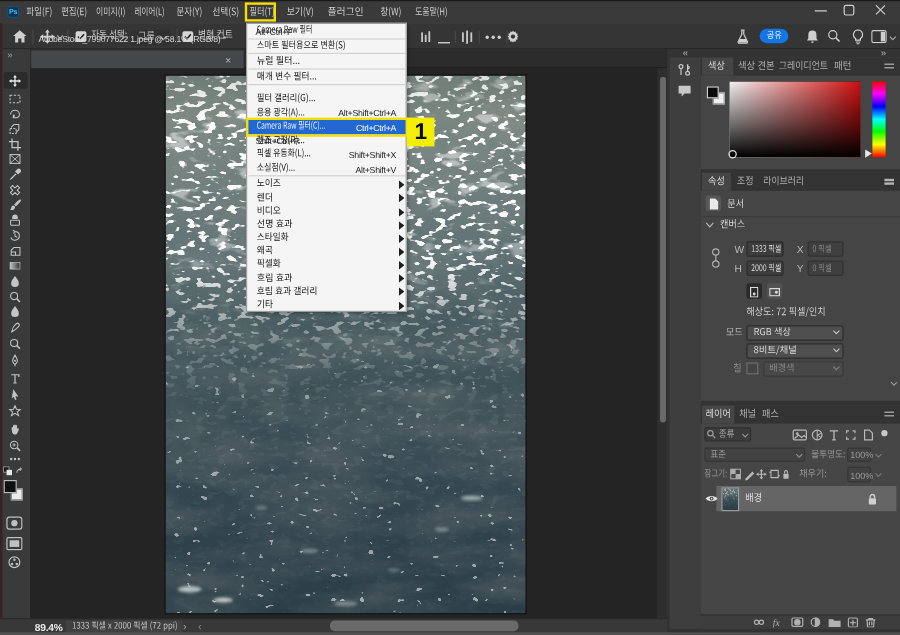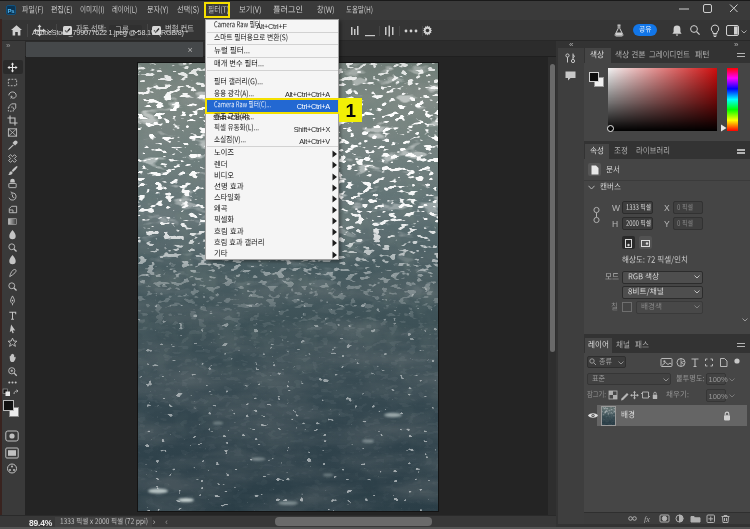--- a/index.html
+++ b/index.html
@@ -965,21 +965,21 @@
       <use href="#g101" x="1201"></use>
       <use href="#g102" x="2127"></use>
       <use href="#g103" x="2681"></use>
       <use href="#g100" x="3069"></use>
       <use href="#g80" x="3892"></use>
       <use href="#g100" x="4527"></use>
       <use href="#g104" x="5090"></use>
       <use href="#g21" x="6152"></use>
       <use href="#g22" x="7072"></use>
     </svg>
-    <div style="position:absolute;left:213px;top:21.875000000000004px;width:117px;text-align:center;font-size:7.3px;letter-spacing:-0.25px;line-height:9px;color:#1d1d1d;font-family:'Liberation Sans'">Alt+Ctrl+F</div>
+    <div style="position:absolute;left:213px;top:21.875000000000004px;width:117px;text-align:left;font-size:7.3px;letter-spacing:-0.25px;line-height:9px;color:#1d1d1d;font-family:'Liberation Sans'">Alt+Ctrl+F</div>
     <div style="position:absolute;left:206.5px;top:31.525px;width:131px;height:1px;background:#d2d2d2"></div>
     <svg style="position:absolute;left:214.3px;top:33.975px;overflow:visible" width="74.00" height="8.00" viewBox="0 -780 10992 1000" preserveAspectRatio="none" fill="#1d1d1d">
       <use href="#g74" x="0"></use>
       <use href="#g105" x="920"></use>
       <use href="#g43" x="1840"></use>
       <use href="#g21" x="3020"></use>
       <use href="#g22" x="3940"></use>
       <use href="#g106" x="4860"></use>
       <use href="#g107" x="5780"></use>
       <use href="#g108" x="6700"></use>
@@ -1030,21 +1030,21 @@
       <use href="#g106" x="920"></use>
       <use href="#g118" x="2100"></use>
       <use href="#g119" x="3020"></use>
       <use href="#g2" x="3940"></use>
       <use href="#g120" x="4278"></use>
       <use href="#g4" x="4886"></use>
       <use href="#g112" x="5224"></use>
       <use href="#g112" x="5502"></use>
       <use href="#g112" x="5780"></use>
     </svg>
-    <div style="position:absolute;left:213px;top:90.325px;width:117px;text-align:right;font-size:7.3px;letter-spacing:-0.25px;line-height:9px;color:#1d1d1d;font-family:'Liberation Sans'">Alt+Ctrl+Ctrl+A</div>
+    <div style="position:absolute;left:213px;top:90.325px;width:117px;text-align:right;font-size:7.3px;letter-spacing:-0.25px;line-height:9px;color:#1d1d1d;font-family:'Liberation Sans'">Alt+Shift+Ctrl+A</div>
     <div style="position:absolute;left:205px;top:99.5px;width:134px;height:12.15px;background:#2368d2"></div>
     <div style="position:absolute;left:204.5px;top:97.5px;width:135px;height:16.15px;border:2.2px solid #f4e000"></div>
     <svg style="position:absolute;left:214.3px;top:101.075px;overflow:visible" width="57.00" height="8.00" viewBox="0 -780 10140 1000" preserveAspectRatio="none" fill="#ffffff">
       <use href="#g99" x="0"></use>
       <use href="#g100" x="638"></use>
       <use href="#g101" x="1201"></use>
       <use href="#g102" x="2127"></use>
       <use href="#g103" x="2681"></use>
       <use href="#g100" x="3069"></use>
       <use href="#g80" x="3892"></use>
@@ -1079,33 +1079,33 @@
       <use href="#g45" x="2100"></use>
       <use href="#g37" x="3020"></use>
       <use href="#g124" x="3940"></use>
       <use href="#g2" x="4860"></use>
       <use href="#g14" x="5198"></use>
       <use href="#g4" x="5741"></use>
       <use href="#g112" x="6079"></use>
       <use href="#g112" x="6357"></use>
       <use href="#g112" x="6635"></use>
     </svg>
-    <div style="position:absolute;left:213px;top:124.975px;width:117px;text-align:right;font-size:7.3px;letter-spacing:-0.25px;line-height:9px;color:#1d1d1d;font-family:'Liberation Sans'">Shift+Ctrl+X</div>
+    <div style="position:absolute;left:213px;top:124.975px;width:117px;text-align:right;font-size:7.3px;letter-spacing:-0.25px;line-height:9px;color:#1d1d1d;font-family:'Liberation Sans'">Shift+Shift+X</div>
     <svg style="position:absolute;left:214.3px;top:135.725px;overflow:visible" width="32.00" height="8.00" viewBox="0 -780 4845 1000" preserveAspectRatio="none" fill="#1d1d1d">
       <use href="#g125" x="0"></use>
       <use href="#g126" x="920"></use>
       <use href="#g127" x="1840"></use>
       <use href="#g2" x="2760"></use>
       <use href="#g26" x="3098"></use>
       <use href="#g4" x="3673"></use>
       <use href="#g112" x="4011"></use>
       <use href="#g112" x="4289"></use>
       <use href="#g112" x="4567"></use>
     </svg>
-    <div style="position:absolute;left:213px;top:136.525px;width:117px;text-align:right;font-size:7.3px;letter-spacing:-0.25px;line-height:9px;color:#1d1d1d;font-family:'Liberation Sans'">Alt+Ctrl+V</div>
+    <div style="position:absolute;left:213px;top:136.525px;width:117px;text-align:right;font-size:7.3px;letter-spacing:-0.25px;line-height:9px;color:#1d1d1d;font-family:'Liberation Sans'">Alt+Shift+V</div>
     <div style="position:absolute;left:206.5px;top:146.175px;width:131px;height:1px;background:#d2d2d2"></div>
     <svg style="position:absolute;left:214.3px;top:149.475px;overflow:visible" width="20.00" height="8.00" viewBox="0 -780 2760 1000" preserveAspectRatio="none" fill="#1d1d1d">
       <use href="#g128" x="0"></use>
       <use href="#g8" x="920"></use>
       <use href="#g122" x="1840"></use>
     </svg>
     <svg style="position:absolute;left:331.5px;top:150.20000000000002px" width="5.5" height="8" viewBox="0 0 5.5 8">
       <path d="M0.5 0.5 L5 4 L0.5 7.5 Z" fill="#1d1d1d"></path>
     </svg>
     <svg style="position:absolute;left:214.3px;top:160.625px;overflow:visible" width="13.50" height="8.00" viewBox="0 -780 1840 1000" preserveAspectRatio="none" fill="#1d1d1d">

